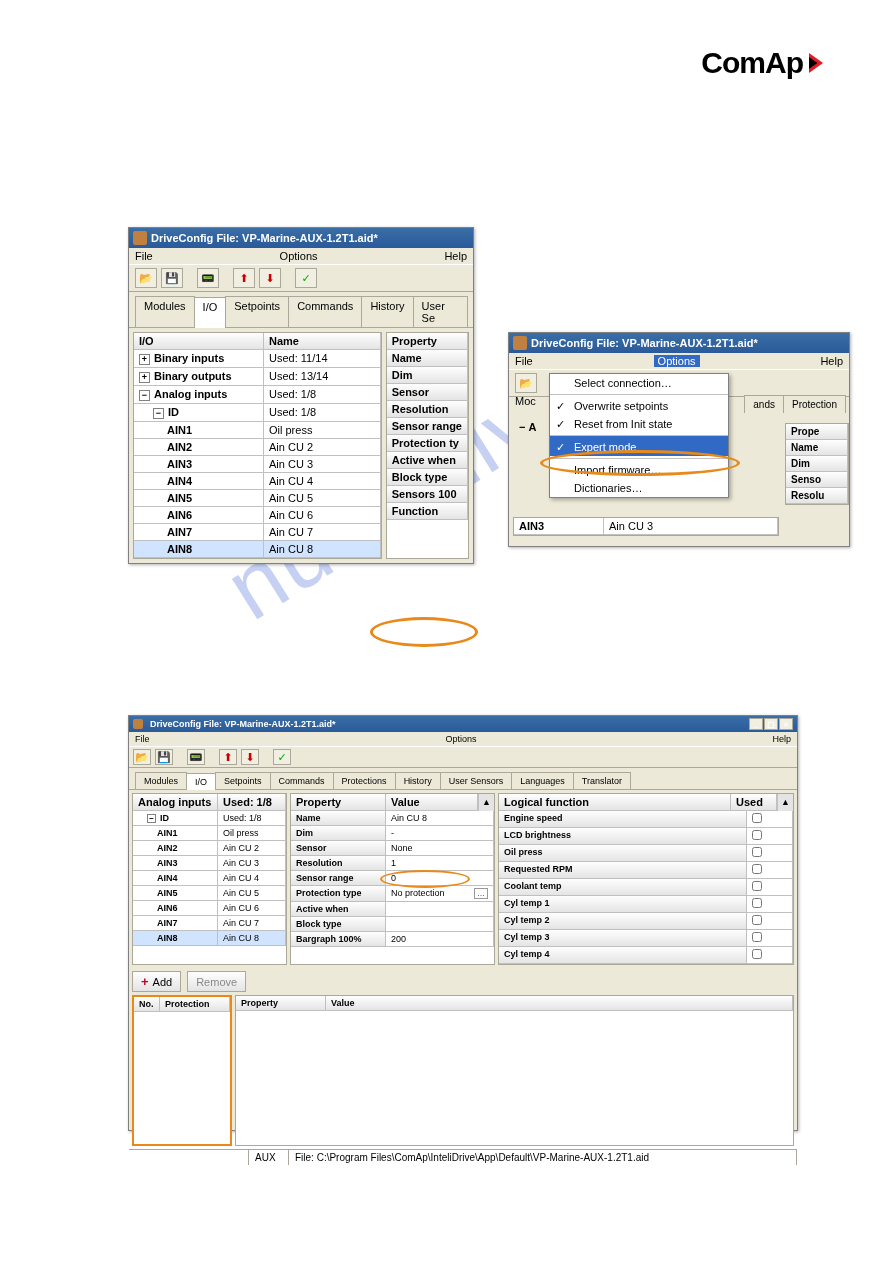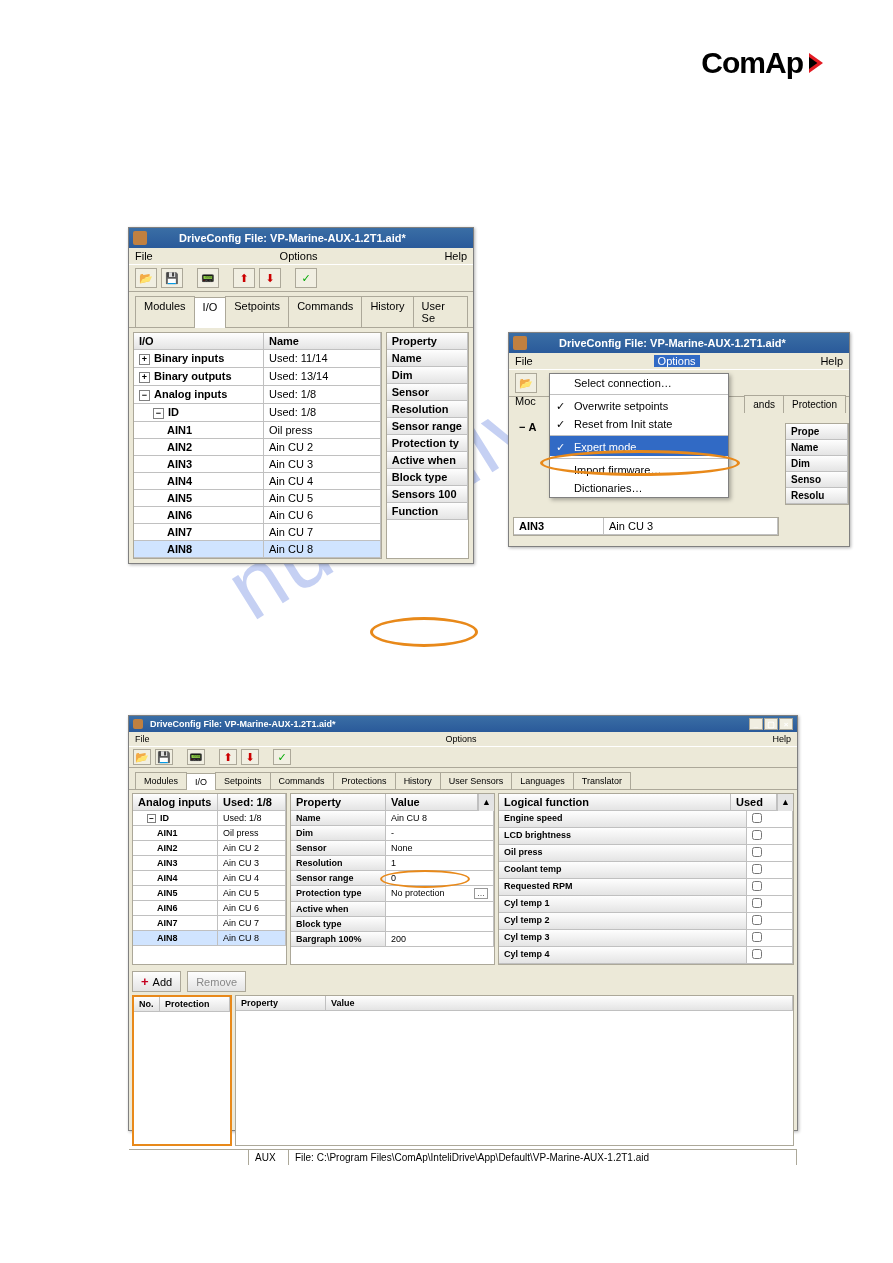--- a/index.html
+++ b/index.html
@@ -61,21 +61,20 @@
   }
   .titlebar {
     height: 20px;
     background: linear-gradient(#3a6ea5,#2a5a9a);
     color: #fff;
     display: flex;
     align-items: center;
     padding: 0 4px;
     font-size: 11px;
     font-weight: 700;
-    gap: 28px;
   }
   .titlebar .icon { width:14px; height:14px; background:#c08040; border-radius:2px; margin-right:4px; display:inline-block;}
   .menubar { display:flex; padding:2px 6px; gap:14px; background:#ece9d8; font-size:11px;justify-content:space-between;}
   .toolbar { display:flex; gap:4px; padding:3px 6px; border-top:1px solid #fff; border-bottom:1px solid #aca899;}
   .tbbtn { width:22px; height:20px; border:1px solid #aca899; background:#f1efe2; display:flex; align-items:center; justify-content:center; font-size:11px;}
   .tbsep { width:6px; }
   .tabs { display:flex; padding:4px 6px 0; gap:0; border-bottom:1px solid #aca899; font-size:11px;}
   .tab { padding:3px 8px; border:1px solid #aca899; border-bottom:none; background:#ece9d8; margin-right:-1px; position:relative;}
   .tab.active{ background:#fff; z-index:2; top:1px;}
   .grid { border:1px solid #aca899; background:#fff; font-size:11px;}
@@ -480,25 +479,25 @@
           </div>
           <div class="grid-row">
             <div class="gc" style="flex:1;background:linear-gradient(#fefefe,#e4e4e4);font-weight:700;font-size:9px;">LCD brightness</div>
             <div class="gc" style="width:46px;font-size:9px;"><input type="checkbox" style="width: 10px; height: 10px;"></div>
           </div>
           <div class="grid-row">
             <div class="gc" style="flex:1;background:linear-gradient(#fefefe,#e4e4e4);font-weight:700;font-size:9px;">Oil press</div>
             <div class="gc" style="width:46px;font-size:9px;"><input type="checkbox" style="width: 10px; height: 10px;"></div>
           </div>
           <div class="grid-row">
+            <div class="gc" style="flex:1;background:linear-gradient(#fefefe,#e4e4e4);font-weight:700;font-size:9px;">Requested RPM</div>
+            <div class="gc" style="width:46px;font-size:9px;"><input type="checkbox" style="width: 10px; height: 10px;"></div>
+          </div>
+          <div class="grid-row">
             <div class="gc" style="flex:1;background:linear-gradient(#fefefe,#e4e4e4);font-weight:700;font-size:9px;">Coolant temp</div>
-            <div class="gc" style="width:46px;font-size:9px;"><input type="checkbox" style="width: 10px; height: 10px;"></div>
-          </div>
-          <div class="grid-row">
-            <div class="gc" style="flex:1;background:linear-gradient(#fefefe,#e4e4e4);font-weight:700;font-size:9px;">Requested RPM</div>
             <div class="gc" style="width:46px;font-size:9px;"><input type="checkbox" style="width: 10px; height: 10px;"></div>
           </div>
           <div class="grid-row">
             <div class="gc" style="flex:1;background:linear-gradient(#fefefe,#e4e4e4);font-weight:700;font-size:9px;">Cyl temp 1</div>
             <div class="gc" style="width:46px;font-size:9px;"><input type="checkbox" style="width: 10px; height: 10px;"></div>
           </div>
           <div class="grid-row">
             <div class="gc" style="flex:1;background:linear-gradient(#fefefe,#e4e4e4);font-weight:700;font-size:9px;">Cyl temp 2</div>
             <div class="gc" style="width:46px;font-size:9px;"><input type="checkbox" style="width: 10px; height: 10px;"></div>
           </div>

